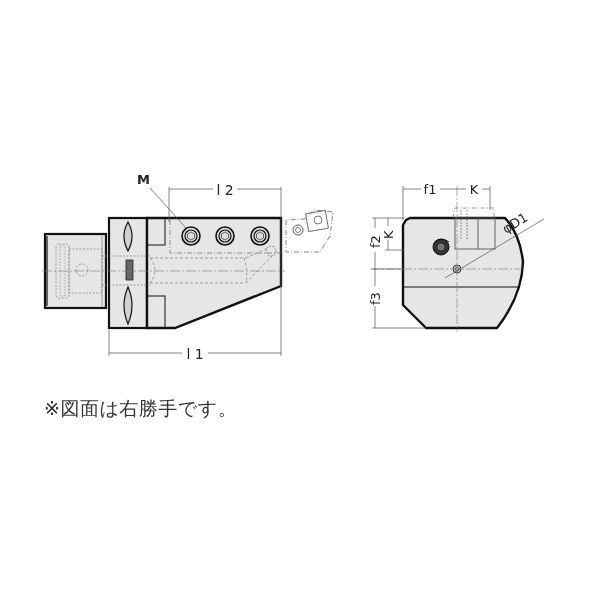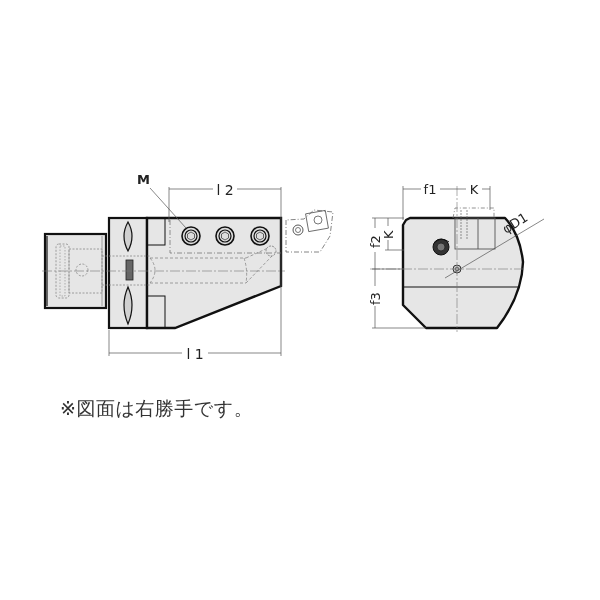--- a/index.html
+++ b/index.html
@@ -1,19 +1,19 @@
 <!DOCTYPE html>
 <html><head>
 <meta charset="utf-8">
 <style>
   html, body { margin: 0; padding: 0; background: #ffffff; }
   body { width: 600px; height: 600px; position: relative; overflow: hidden; font-family: "DejaVu Sans", sans-serif; }
   #canvas { position: absolute; left: 0; top: 0; width: 600px; height: 548px; }
   svg text { font-family: "DejaVu Sans", sans-serif; fill: #222; }
-  .note { position: absolute; left: 60px; top: 396px; font-size: 19px; color: #333; letter-spacing: 0.5px; font-family: "DejaVu Sans", sans-serif; }
+  .note { position: absolute; left: 44px; top: 396px; font-size: 19px; color: #333; letter-spacing: 0.5px; font-family: "DejaVu Sans", sans-serif; }
 </style>
 </head>
 <body>
 
 <div id="canvas">
 <svg width="600" height="600" viewBox="0 0 600 600" xmlns="http://www.w3.org/2000/svg">
 
   <g>
 
     <g>

